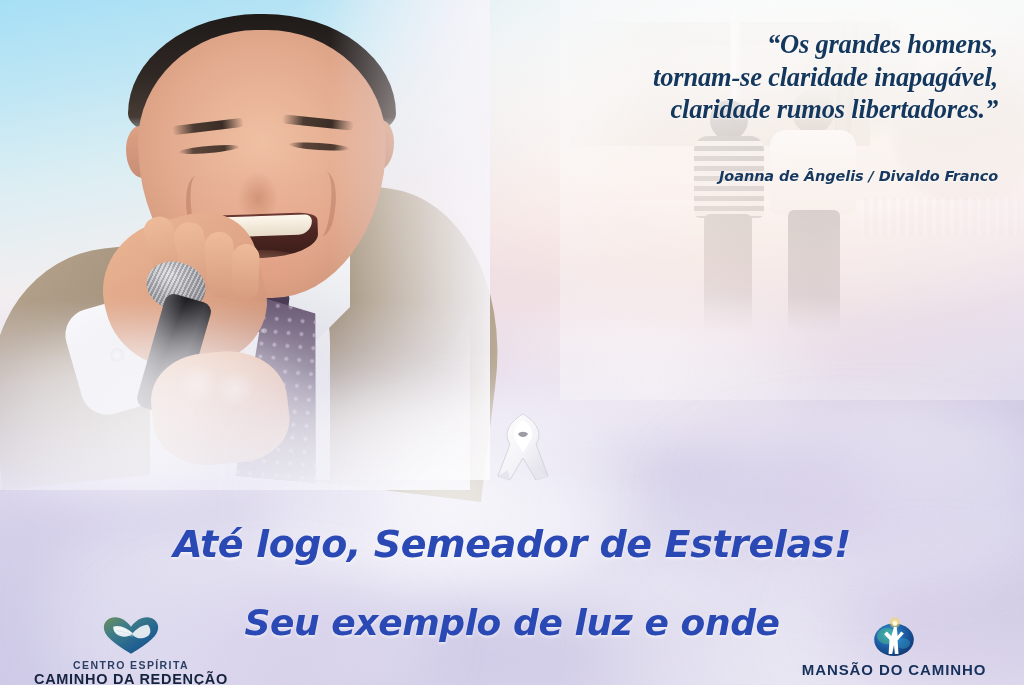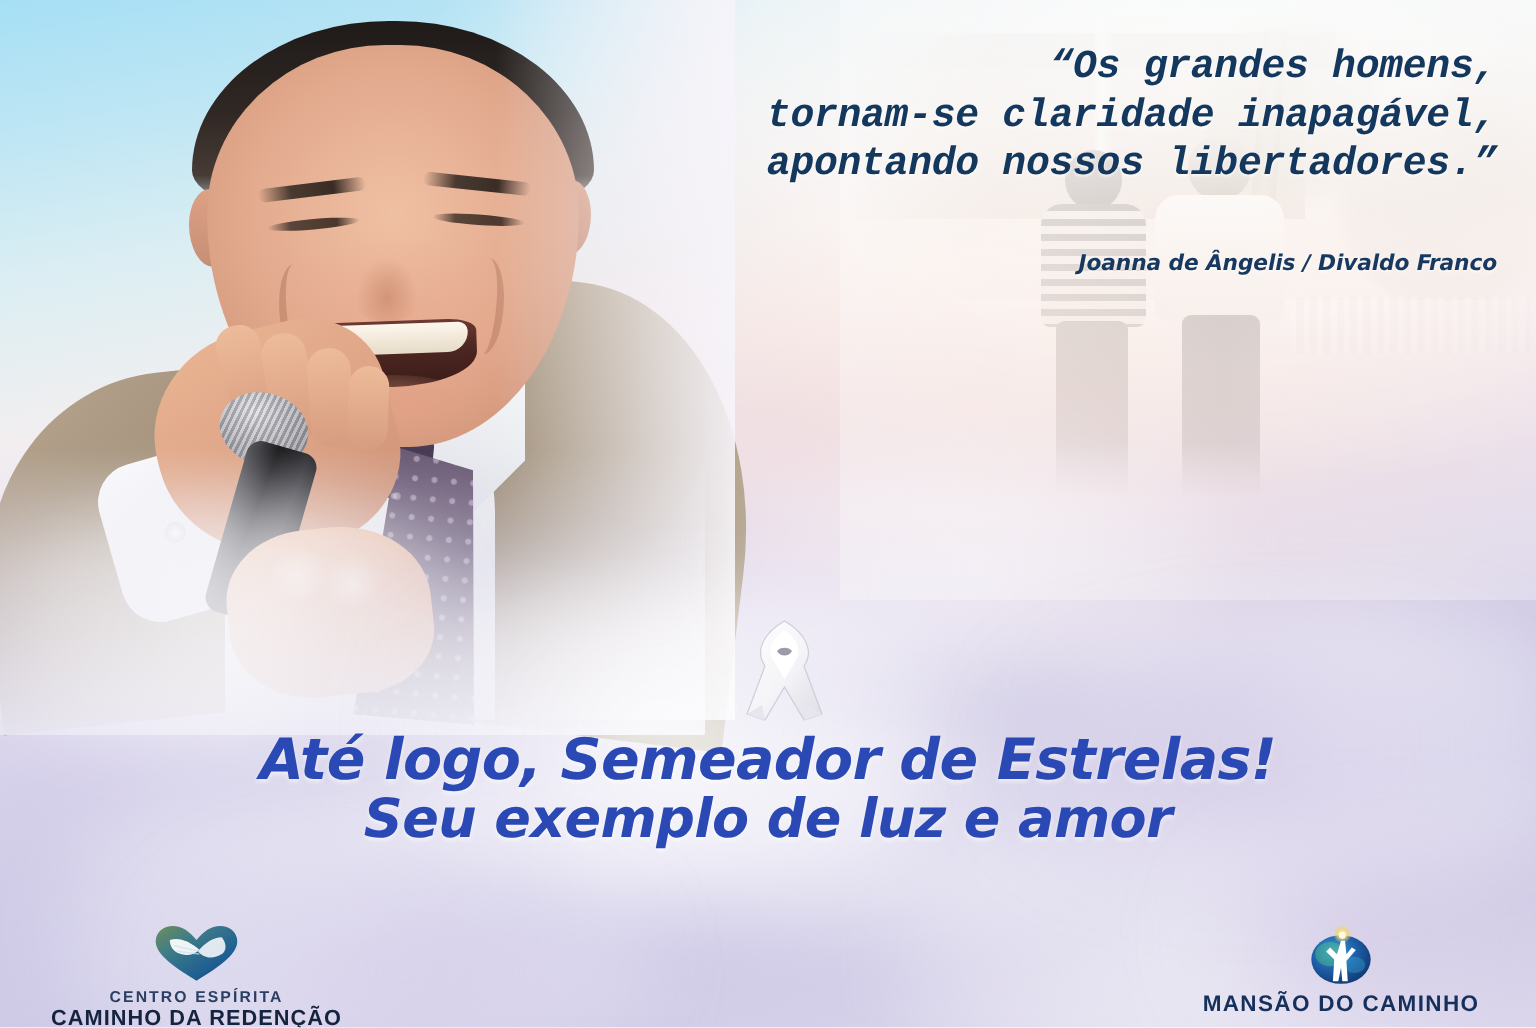--- a/index.html
+++ b/index.html
@@ -295,21 +295,21 @@
   .portrait-fade-r {
     position:absolute; left:330px; top:0; width:160px; height:480px;
     background:linear-gradient(90deg, rgba(240,238,246,0) 0%, rgba(243,241,248,.5) 55%, rgba(246,244,250,.9) 100%);
   }
 
   
   .quote {
     position:absolute; left:430px; top:28px; width:568px;
     text-align:right;
     color:#14375e;
-    font-family:Liberation Mono, monospace;
+    font-family:Liberation Serif, serif;
     font-style:italic; font-weight:bold;
     font-size:26.5px; line-height:32.5px;
     letter-spacing:-0.2px;
     text-shadow:0 1px 2px rgba(255,255,255,.7);
   }
   .quote-line { display:block; white-space:nowrap; }
   .quote-author {
     position:absolute; left:430px; top:168px; width:568px;
     text-align:right; color:#18395f;
     font-family:"DejaVu Sans", sans-serif;
@@ -324,21 +324,21 @@
   
   .headline {
     position:absolute; left:0; top:485px; width:1024px;
     text-align:center;
     color:#2a49b4;
     font-family:"DejaVu Sans", sans-serif;
     font-style:italic; font-weight:bold;
     letter-spacing:-0.4px;
     text-shadow:0 2px 3px rgba(255,255,255,.55);
   }
-  .hl-line { display:block; white-space:nowrap; }
+  .hl-line { display:block; white-space:nowrap;margin-top:38px; }
   .hl1 { font-size:38px; line-height:42px; }
   .hl2 { font-size:36px; line-height:40px; }
   .hl3 { font-size:36px; line-height:42px; }
 
   
   .footer-left  { position:absolute; left:6px;   top:616px; width:250px; text-align:center; }
   .footer-right { position:absolute; right:10px; top:616px; width:240px; text-align:center; }
 
   .logo-mark { display:block; margin:0 auto 3px; }
 
@@ -437,21 +437,21 @@
     <div class="cl cl6"></div>
     <div class="cl cl7"></div>
     <div class="cl-p clp1"></div>
     <div class="cl-p clp2"></div>
     <div class="cl-p clp3"></div>
   </div>
 
   <div class="quote">
     <span class="quote-line">“Os grandes homens,</span>
     <span class="quote-line">tornam-se claridade inapagável,</span>
-    <span class="quote-line">apontando nossos libertadores.”</span>
+    <span class="quote-line">claridade rumos libertadores.”</span>
   </div>
   <div class="quote-author">Joanna de Ângelis / Divaldo Franco</div>
 
   <div class="ribbon">
     <svg viewBox="0 0 78 80" width="78" height="80" aria-hidden="true">
       <defs>
         <linearGradient id="rg" x1="0" y1="0" x2="1" y2="1">
           <stop offset="0%" stop-color="#ffffff"></stop>
           <stop offset="55%" stop-color="#f4f3f7"></stop>
           <stop offset="100%" stop-color="#dedce6"></stop>
@@ -462,21 +462,21 @@
         <path d="M39 12 C30 18 27 26 32 33 L39 45 L46 33 C51 26 48 18 39 12 Z" fill="#ffffff"></path>
         <path d="M34 26 C36 23 42 23 44 26 C42 30 36 30 34 26 Z" fill="#9e9aa8"></path>
         <path d="M14 68 L26 72 L24 62 Z" fill="#e7e5ee"></path>
         <path d="M64 68 L52 72 L54 62 Z" fill="#e7e5ee"></path>
       </g>
     </svg>
   </div>
 
   <div class="headline">
     <span class="hl-line hl1">Até logo, Semeador de Estrelas!</span>
-    <span class="hl-line hl2">Seu exemplo de luz e amor</span>
+    <span class="hl-line hl2">Seu exemplo de luz e onde</span>
   </div>
 
   <div class="footer-left">
     <svg class="logo-mark" viewBox="0 0 64 42" width="60" height="40" aria-hidden="true">
       <defs>
         <linearGradient id="hg" x1="0" y1="0" x2="1" y2="1">
           <stop offset="0%" stop-color="#6f8f5a"></stop>
           <stop offset="30%" stop-color="#3f7d86"></stop>
           <stop offset="70%" stop-color="#1f5f92"></stop>
           <stop offset="100%" stop-color="#14406e"></stop>

